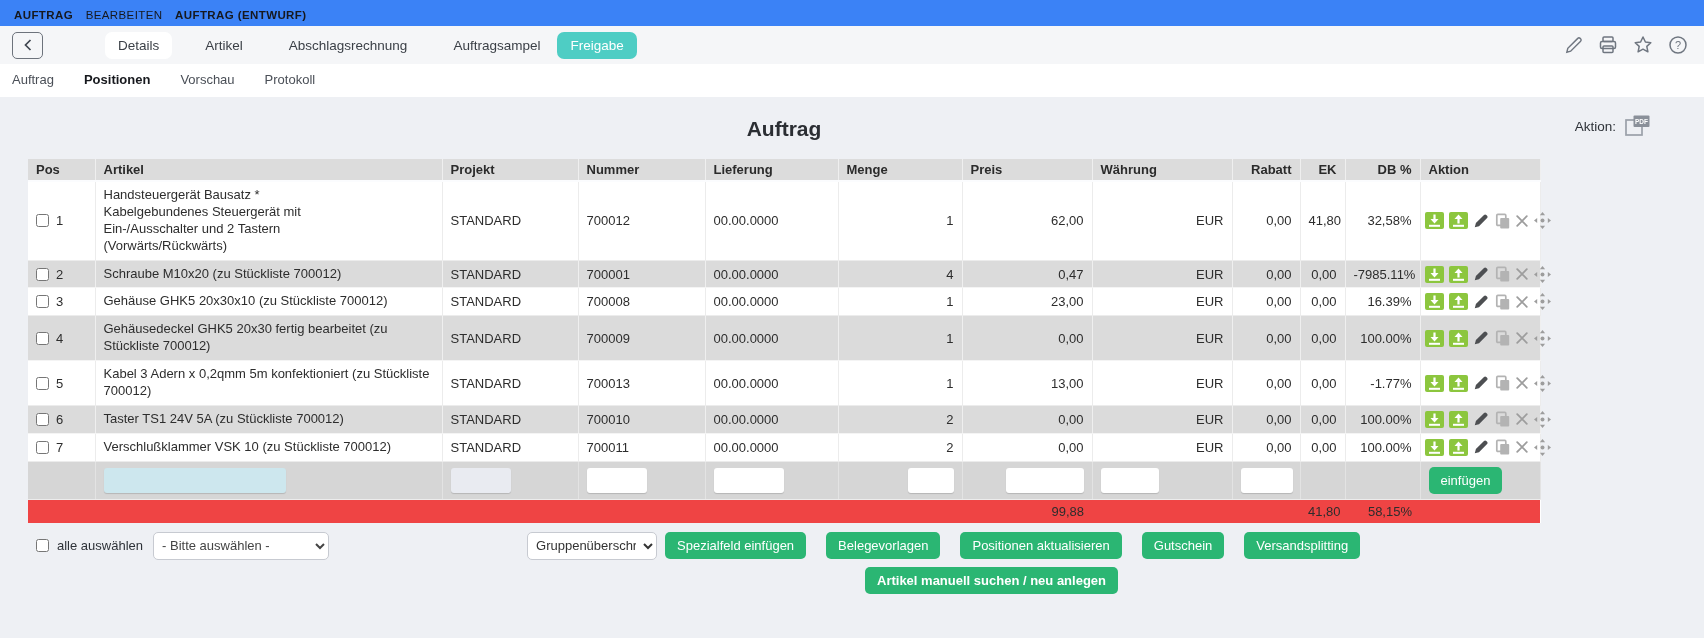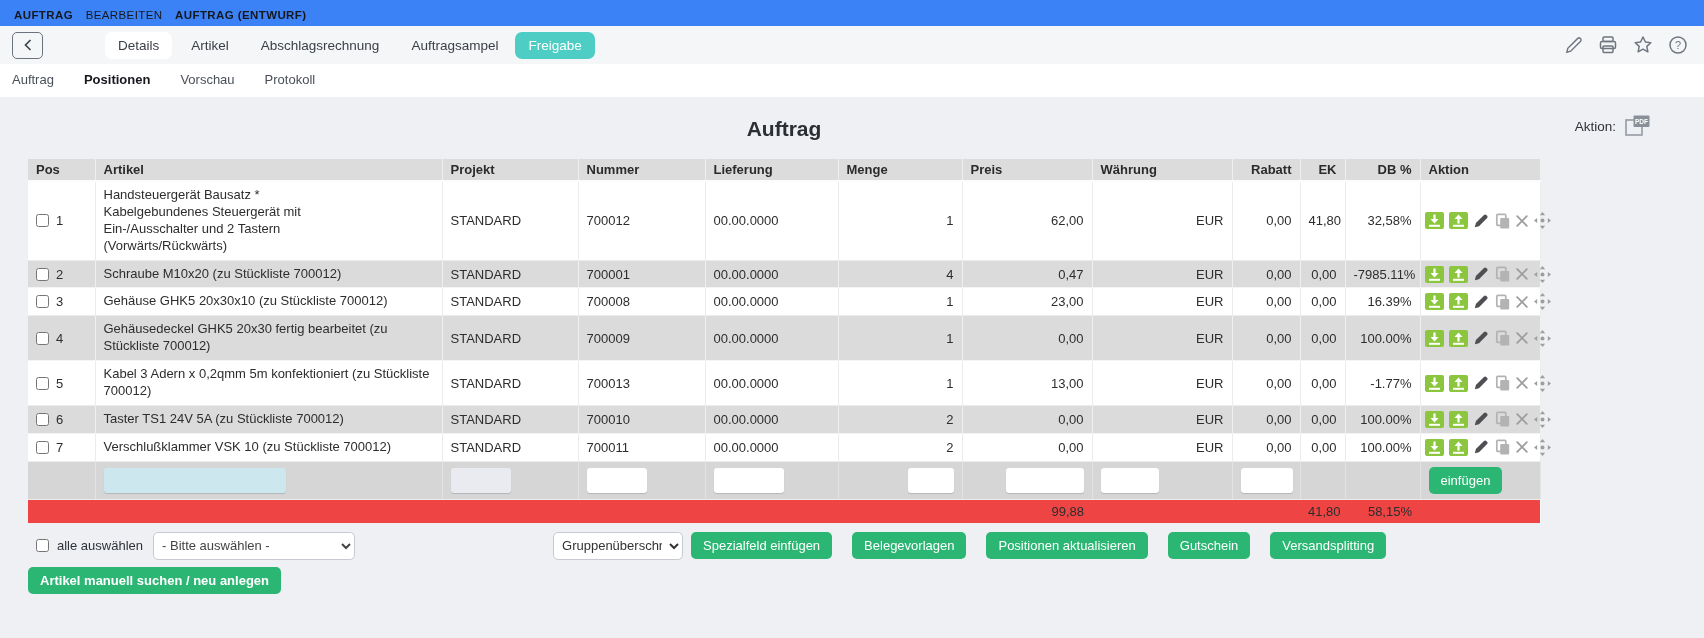--- a/index.html
+++ b/index.html
@@ -8,21 +8,21 @@
 
   
   .topbar { background:#3b82f6; padding:9px 14px 5px 14px; font-size:11.5px; letter-spacing:.4px; color:#16181d; }
   .topbar span { margin-right:9px; }
   .bc-bold { font-weight:bold; }
 
   
   .tabbar { background:#f5f6f8; height:38px; display:flex; align-items:center; padding:0 16px 0 12px; }
   .back-btn { width:31px; height:27px; border:1px solid #6d737c; border-radius:5px; background:#f5f6f8;
               display:flex; align-items:center; justify-content:center; cursor:pointer; }
-  .tab-list { display:flex; align-items:center; margin-left:62px; gap:6px; }
+  .tab-list { display:flex; align-items:center; margin-left:62px; gap:20px; }
   .tab { padding:6px 13px; font-size:13.5px; color:#3a3f46; border-radius:7px; cursor:pointer; white-space:nowrap; }
   .tab.active { background:#fff; }
   .freigabe-btn { background:#4ecdc4; color:#fff; font-size:13.5px; padding:6px 13px; border-radius:7px; margin-left:4px; cursor:pointer; border:none; }
   .top-icons { margin-left:auto; display:flex; align-items:center; gap:15px; }
   .top-icons span { display:inline-flex; cursor:pointer; }
 
   
   .subnav { background:#fff; padding:8px 14px 10px 12px; display:flex; gap:30px; font-size:13px; color:#4a4f57; }
   .subnav div { cursor:pointer; }
   .subnav .active { font-weight:bold; color:#16181d; }
@@ -61,25 +61,25 @@
   .inp.grayish { background:#e9ebf1; }
   .w60{width:60px} .w70{width:70px} .w46{width:46px} .w78{width:78px} .w58{width:58px} .w52{width:52px}
   tr.totalsrow td { background:#ef4444; padding:4px 8px; border-right:none; border-bottom:none; }
 
   .btn-green { background:#2bb673; color:#fff; border:none; border-radius:5px; font-size:13px;
                padding:6px 12px; cursor:pointer; white-space:nowrap; font-family:"Liberation Sans",sans-serif; }
 
   
   .footer1 { display:flex; align-items:center; margin-top:9px; font-size:13px; color:#2e3238; }
   .footer1 label { margin-left:8px; display:flex; align-items:center; gap:8px; }
-  .bulk-select { width:202px; height:28px; border:1px solid #c7cad1; border-radius:5px; background:#fff; font-size:13px; color:#444; margin-left:10px; padding:0 4px; }
+  .bulk-select { width:176px; height:28px; border:1px solid #c7cad1; border-radius:5px; background:#fff; font-size:13px; color:#444; margin-left:10px; padding:0 4px; }
   .group-select { width:130px; height:28px; border:1px solid #c7cad1; border-radius:5px; background:#fff; font-size:13px; color:#333; margin-left:198px; padding:0 4px; }
   .footer-buttons { display:flex; align-items:center; gap:20px; margin-left:8px; }
   .footer2 { margin-top:7px; }
-  .footer2 .btn-green { font-weight:bold; }
+  .footer2 .btn-green { margin-left:837px; font-weight:bold; }
 </style>
 </head>
 <body>
 
 <div class="topbar">
   <span class="bc-bold">AUFTRAG</span>
   <span>BEARBEITEN</span>
   <span class="bc-bold">AUFTRAG (ENTWURF)</span>
 </div>
 

